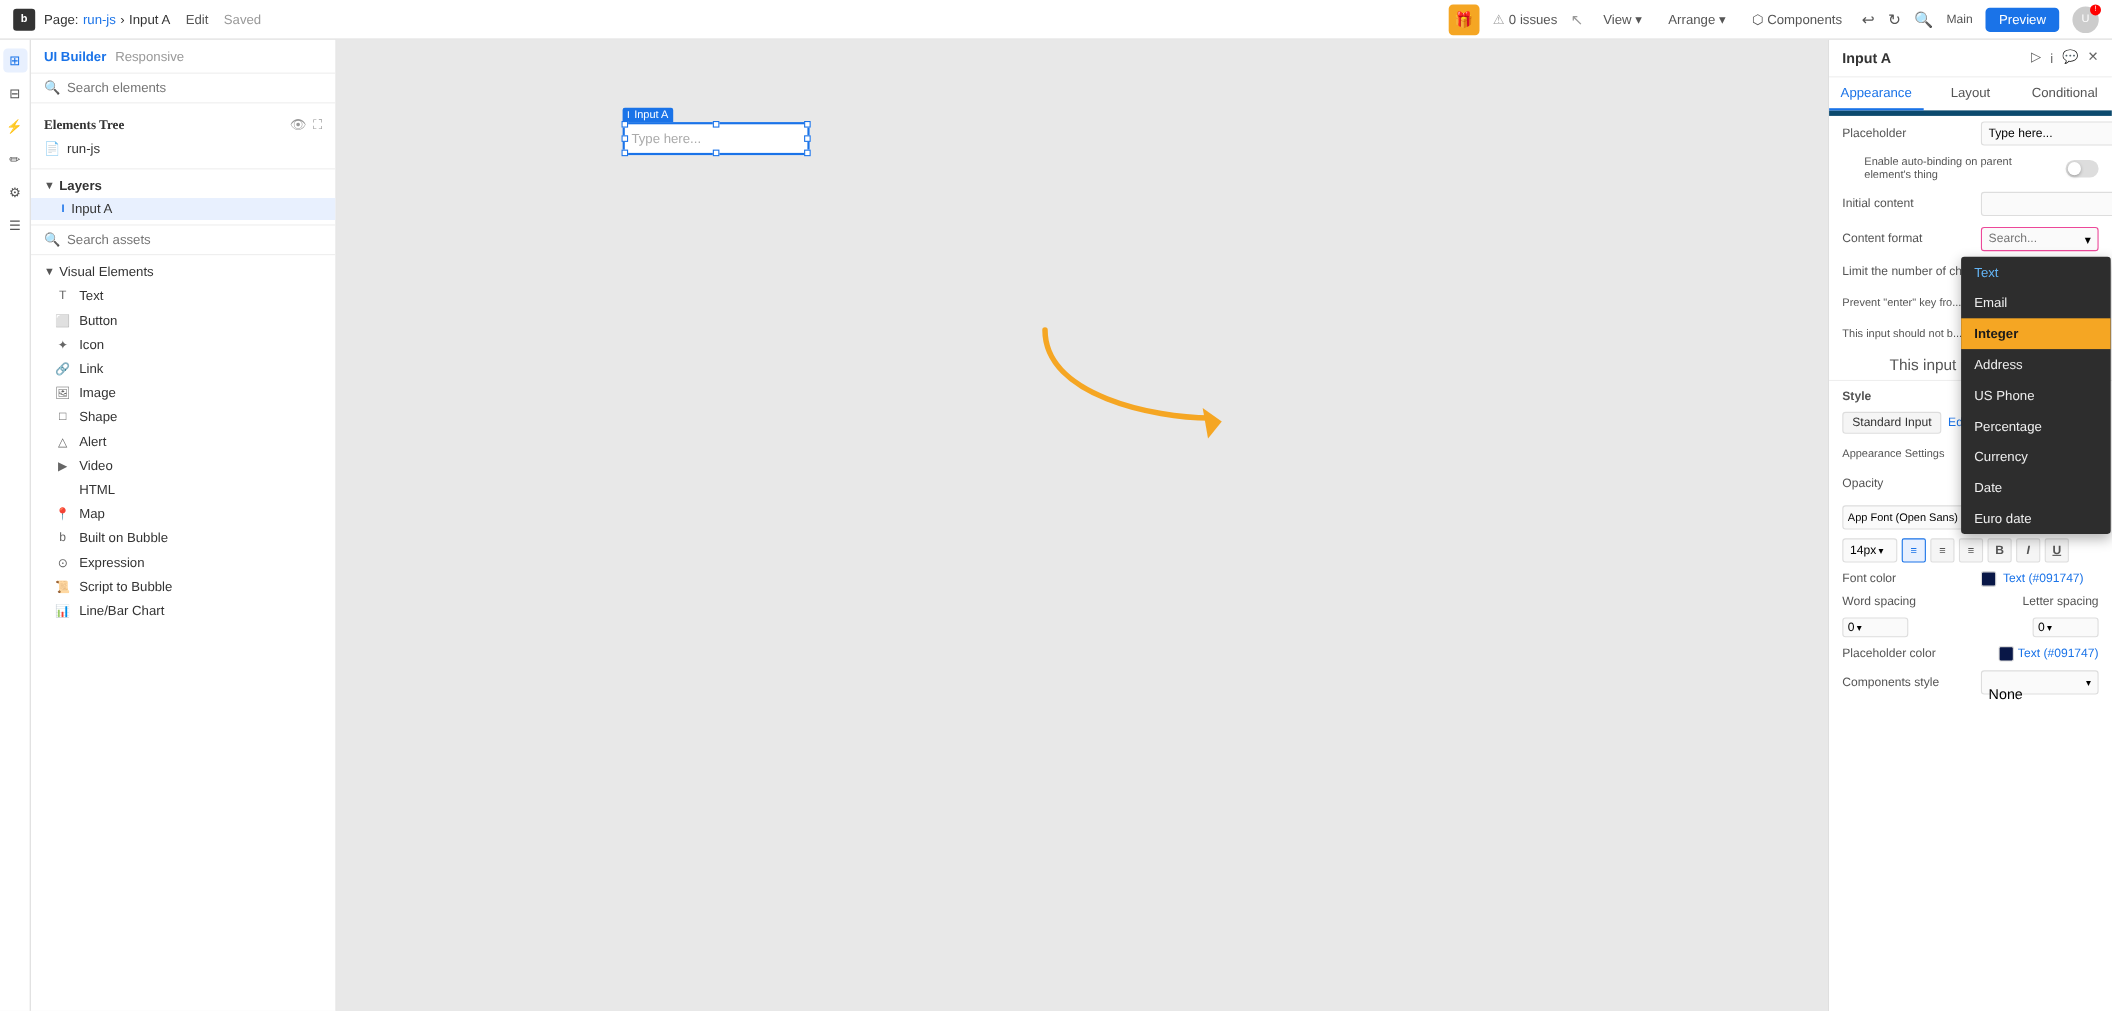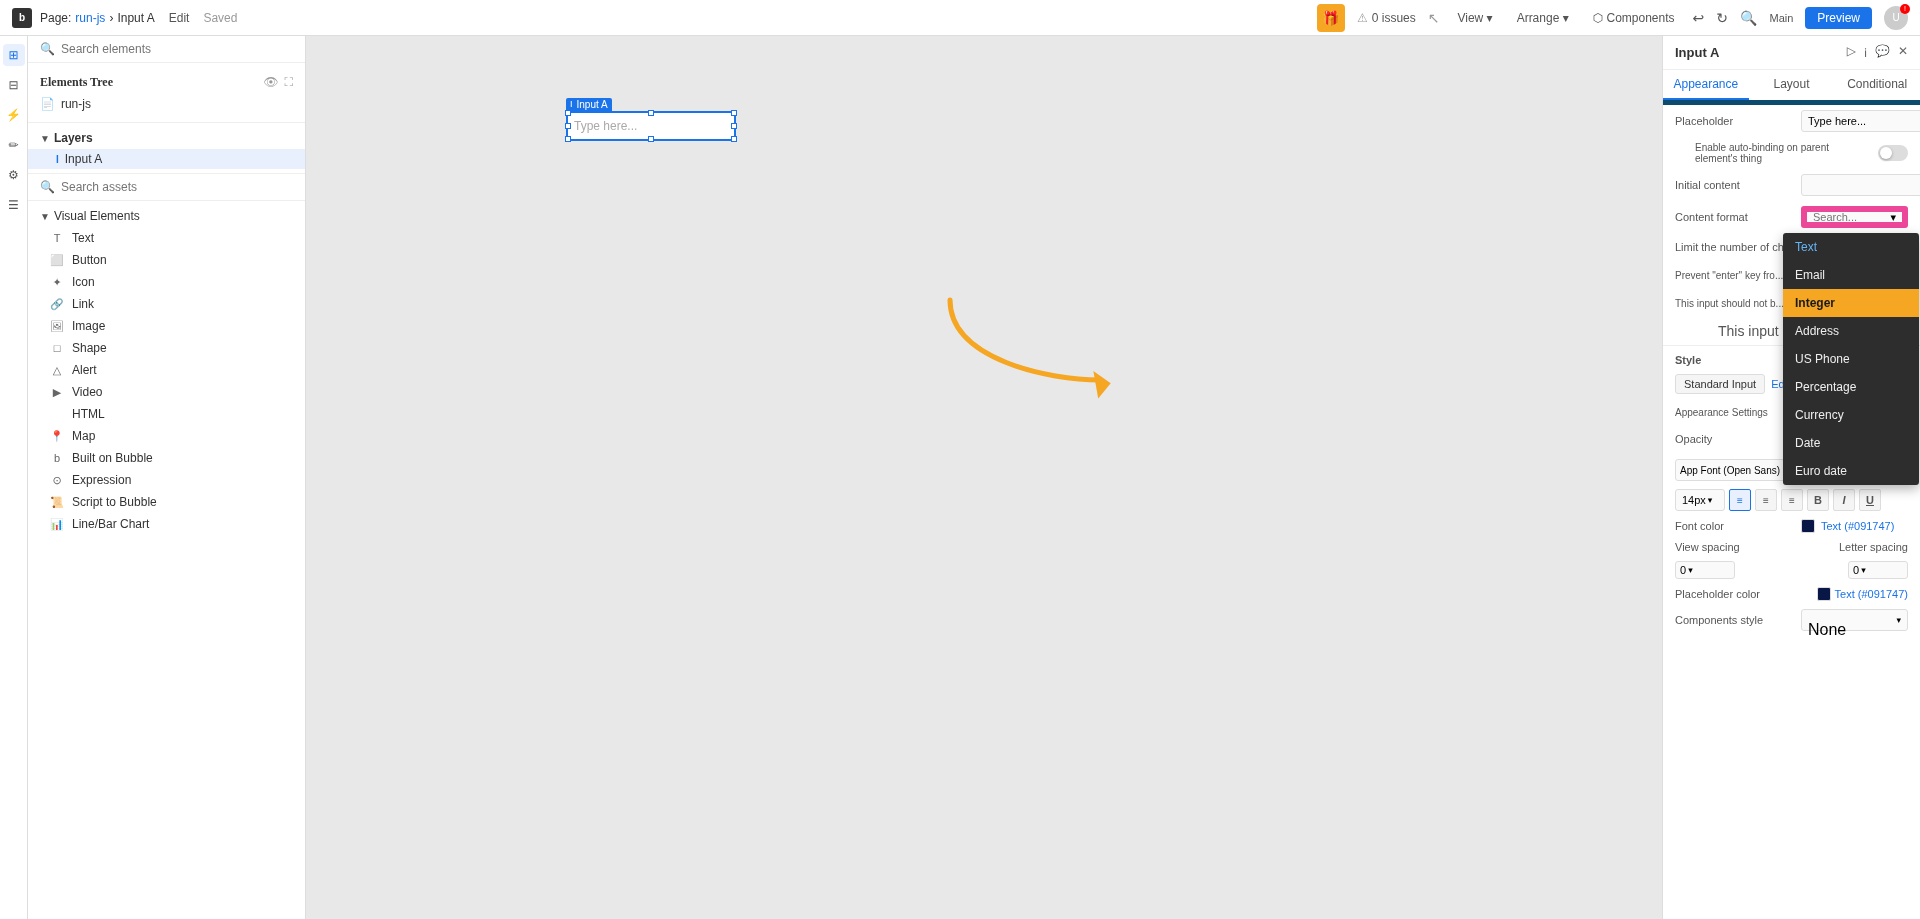--- a/index.html
+++ b/index.html
@@ -283,21 +283,21 @@
       position: relative; cursor: pointer;
     }
     .toggle-switch .knob {
       width: 12px; height: 12px;
       background: white; border-radius: 50%;
       position: absolute; top: 2px; left: 2px;
       box-shadow: 0 1px 3px rgba(0,0,0,0.3);
     }
     .format-dropdown {
       width: 100%;
-      border: 6px solid #ec4899; border-radius: 3px;
+      border: 1px solid #ec4899; border-radius: 3px;
       padding: 2px 6px; font-size: 11px;
       background: #fafafa; height: 22px;
       display: flex; align-items: center; justify-content: space-between;
       cursor: pointer;
     }
     .format-dropdown input {
       border: none; outline: none; background: none;
       font-size: 11px; width: calc(100% - 14px); color: #555;
     }
 
@@ -479,20 +479,24 @@
   <div class="left-icon active">⊞</div>
   <div class="left-icon">⊟</div>
   <div class="left-icon">⚡</div>
   <div class="left-icon">✏</div>
   <div class="left-icon">⚙</div>
   <div class="left-icon">☰</div>
 </div>
 
 <div class="left-panel">
 
+  <div class="panel-header">
+    <span class="panel-header-tab">UI Builder</span>
+    <span class="panel-header-tab2">Responsive</span>
+  </div>
 
   <div class="search-box">
     <span class="search-icon">🔍</span>
     <input type="text" placeholder="Search elements" style="">
   </div>
 
   <div class="tree-section">
     <div class="tree-header">
       <span class="tree-title">Elements Tree</span>
       <div class="tree-icons">
@@ -734,21 +738,21 @@
     <div class="format-btn" style="text-decoration:underline;">U</div>
   </div>
 
   <div class="color-row">
     <span class="panel-label">Font color</span>
     <div class="color-swatch" style="background:#091747;"></div>
     <span class="color-text">Text (#091747)</span>
   </div>
 
   <div class="word-letter-row">
-    <span class="wl-label">View spacing</span>
+    <span class="wl-label">Word spacing</span>
     <span class="wl-label">Letter spacing</span>
   </div>
   <div class="word-letter-row">
     <div class="wl-val">
       <span>0</span>
       <span style="font-size:9px;">▾</span>
     </div>
     <div class="wl-val">
       <span>0</span>
       <span style="font-size:9px;">▾</span>
@@ -759,21 +763,21 @@
     <span class="panel-label">Placeholder color</span>
     <div style="display:flex;align-items:center;gap:4px;">
       <div class="color-swatch" style="background:#091747;"></div>
       <span class="color-text">Text (#091747)</span>
     </div>
   </div>
 
   <div class="bg-style-row">
     <span class="panel-label">Components style</span>
     <div class="bg-select" style="display:flex;align-items:center;justify-content:space-between;padding:2px 6px;">
-      <span style="font-size:16px;margin-top:20px;">None</span>
+      <span style="font-size:13px;margin-top:20px;">None</span>
       <span style="font-size:9px;">▾</span>
     </div>
   </div>
 </div>
 
 <svg class="arrow-annotation" style="left:900px;top:280px;width:290px;height:140px;" viewBox="0 0 290 140">
   <path d="M 50 20 C 50 80, 150 100, 200 100" stroke="#f5a623" stroke-width="5" fill="none" stroke-linecap="round"></path>
   <polygon points="195,90 210,105 195,118" fill="#f5a623" transform="rotate(-10, 200, 100)"></polygon>
 </svg>
 

